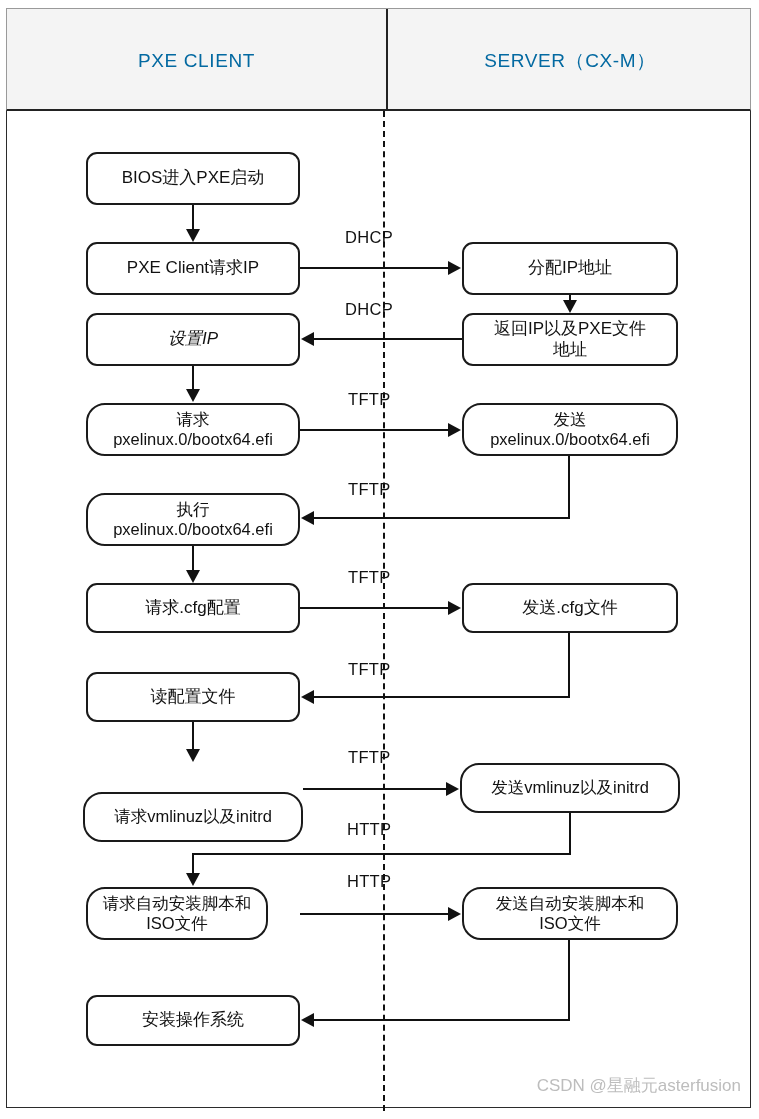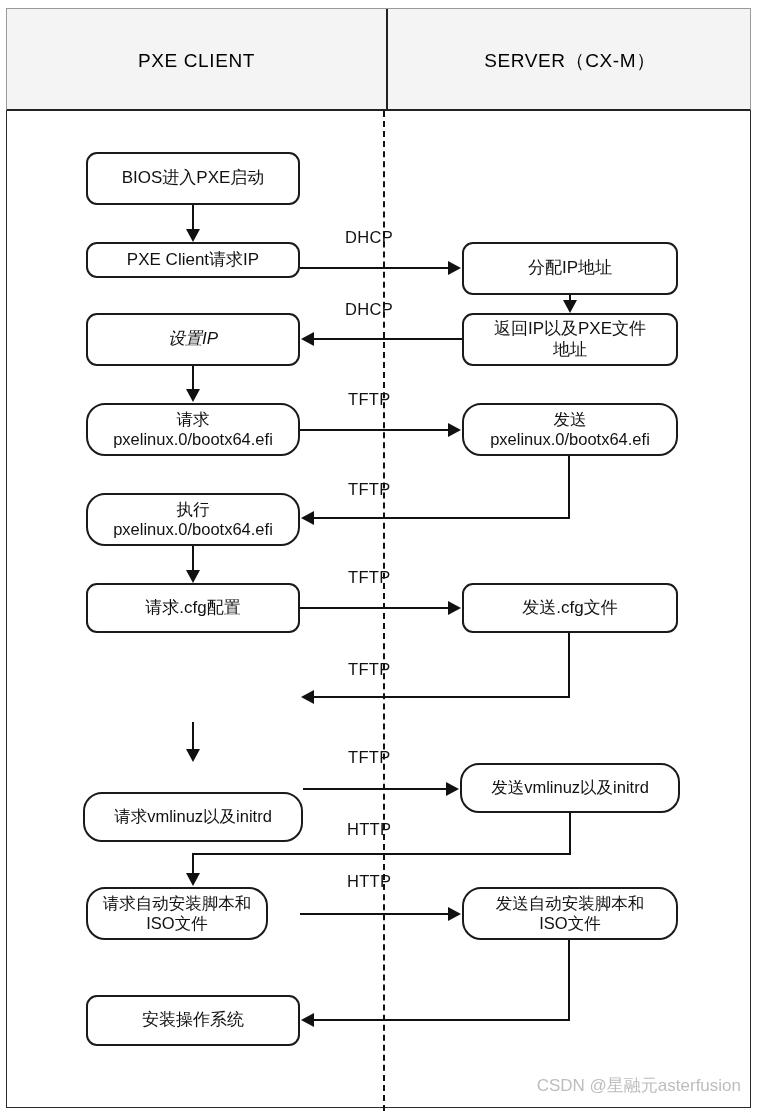--- a/index.html
+++ b/index.html
@@ -40,21 +40,21 @@
   }
   .header-cell {
     position: absolute;
     top: 0;
     height: 103px;
     display: flex;
     align-items: center;
     justify-content: center;
     font-size: 19px;
     letter-spacing: 0.6px;
-    color: #000000;
+    color: #0369a1;
   }
   .header-cell.left  { left: 0px;   width: 379px; }
   .header-cell.right { left: 379px; width: 366px; border-left: 2px solid #222222; box-sizing: border-box;}
   .body-area {
     position: absolute;
     left: 6px;
     top: 111px;
     width: 745px;
     height: 997px;
     border: 1px solid #2b2b2b;
@@ -143,32 +143,33 @@
     <div class="header-cell left">PXE CLIENT</div>
     <div class="header-cell right">SERVER（CX-M）</div>
   </div>
 
   <div class="body-area"></div>
 
   <div class="lifeline"></div>
 
   <div class="node" style="left:86px;  top:152px; width:214px; height:53px;">BIOS进入PXE启动</div>
 
-  <div class="node" style="left:86px;  top:242px; width:214px; height:36px;">PXE Client请求IP</div>
+  <div class="node" style="left:86px;  top:242px; width:214px; height:53px;">PXE Client请求IP</div>
 
   <div class="node" style="left:86px;  top:313px; width:214px; height:53px;font-style:italic;">设置IP</div>
 
   <div class="node small" style="left:86px;  top:403px; width:214px; height:53px;">请求
 pxelinux.0/bootx64.efi</div>
 
   <div class="node small" style="left:86px;  top:493px; width:214px; height:53px;">执行
 pxelinux.0/bootx64.efi</div>
 
   <div class="node" style="left:86px;  top:583px; width:214px; height:50px;">请求.cfg配置</div>
 
+  <div class="node" style="left:86px;  top:672px; width:214px; height:50px;">读配置文件</div>
 
   <div class="node small" style="left:83px;  top:763px; width:220px; height:50px;margin-top:29px;">请求vmlinuz以及initrd</div>
 
   <div class="node small" style="left:86px;  top:887px; width:182px; height:53px;">请求自动安装脚本和
 ISO文件</div>
 
   <div class="node" style="left:86px;  top:995px; width:214px; height:51px;">安装操作系统</div>
 
   <div class="node" style="left:462px; top:242px; width:216px; height:53px;">分配IP地址</div>
 

